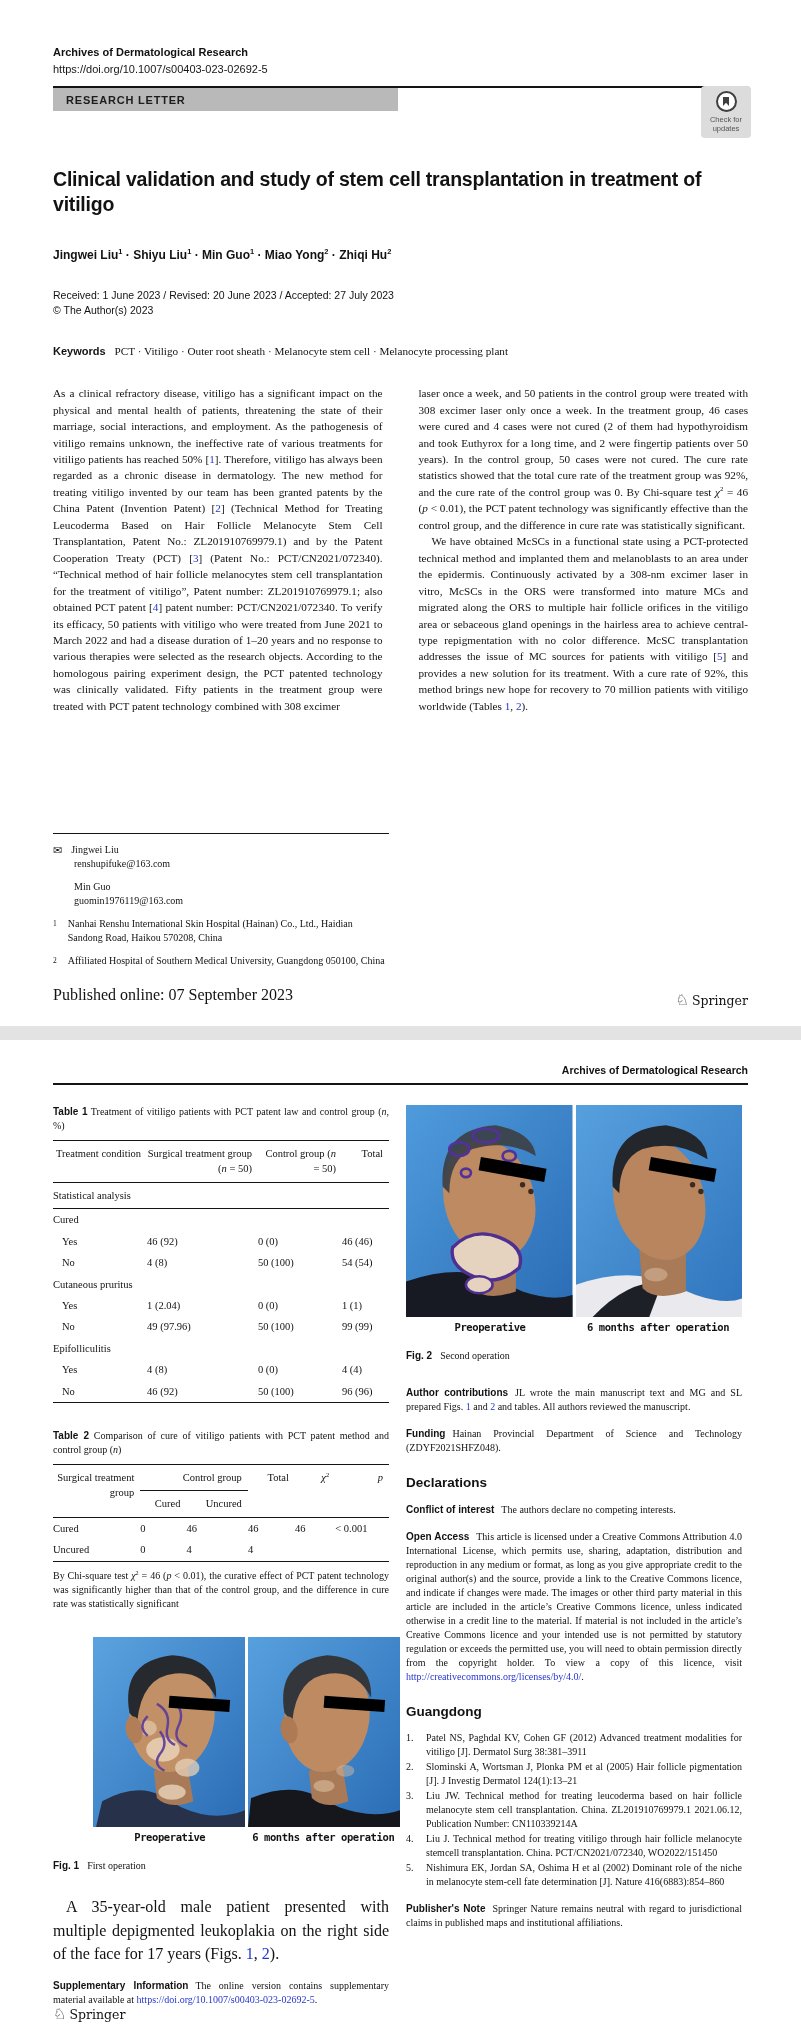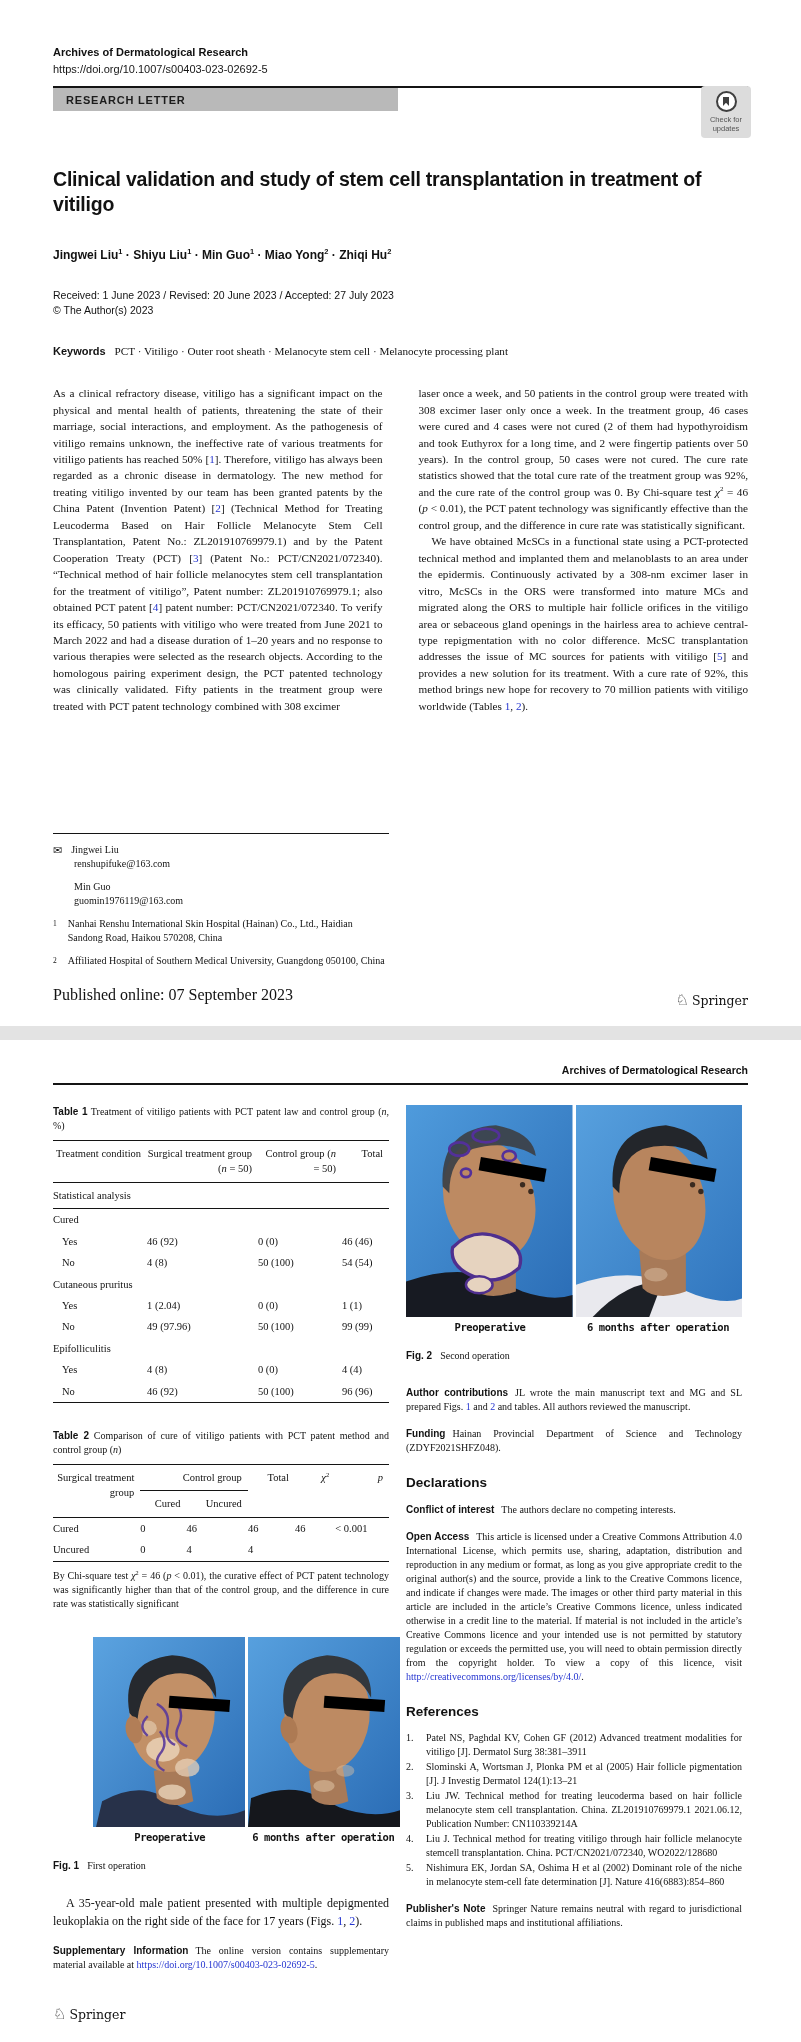--- a/index.html
+++ b/index.html
@@ -71,21 +71,21 @@
   
   .fig1wrap{margin-top:26px;margin-left:40px;width:307px}
   .fig2wrap{width:336px}
   .figimgs{display:flex;gap:3px}
   .ph{display:block;height:190px;width:50%}
   .fig2wrap .ph{height:212px}
   .phcap{display:flex;font:bold 10.5px "DejaVu Sans Mono",monospace;padding:4px 0 0}
   .phcap span{width:50%;text-align:center;white-space:nowrap;letter-spacing:-.4px}
   .figcap{margin-top:16px;font-size:10px}
   .figcap .b{margin-right:8px}
-  .fig1par{margin-top:22px;font-size:12px;line-height:1.47;text-align:justify;text-indent:13px}
+  .fig1par{margin-top:22px;font-size:16px;line-height:1.47;text-align:justify;text-indent:13px}
 
   .sect{margin-top:13px;font-size:10px;line-height:1.4;text-align:justify}
   .slabel{font:bold 10px "Liberation Sans",sans-serif;margin-right:7px}
   h2{font:bold 13.5px "Liberation Sans",sans-serif;margin:20px 0 0}
   .refs{margin-top:12px;font-size:10px;line-height:1.4}
   .ref{display:flex;margin-bottom:1px}
   .refn{min-width:12px;margin-right:8px}
   .reft{flex:1;text-align:justify}
 </style>
 </head>
@@ -385,37 +385,37 @@
       </div>
 
       <h2>Declarations</h2>
       <div class="sect">
         <span class="slabel">Conflict of interest</span><span><span>The authors declare no competing interests.</span></span>
       </div>
       <div class="sect">
         <span class="slabel">Open Access</span><span><span>This article is licensed under a Creative Commons Attribution 4.0 International License, which permits use, sharing, adaptation, distribution and reproduction in any medium or format, as long as you give appropriate credit to the original author(s) and the source, provide a link to the Creative Commons licence, and indicate if changes were made. The images or other third party material in this article are included in the article’s Creative Commons licence, unless indicated otherwise in a credit line to the material. If material is not included in the article’s Creative Commons licence and your intended use is not permitted by statutory regulation or exceeds the permitted use, you will need to obtain permission directly from the copyright holder. To view a copy of this licence, visit </span><span class="link">http://creativecommons.org/licenses/by/4.0/</span><span>.</span></span>
       </div>
 
-      <h2>References</h2>
+      <h2>Guangdong</h2>
       <div class="refs">
           <div class="ref">
             <span class="refn">1.</span>
             <span class="reft">Patel NS, Paghdal KV, Cohen GF (2012) Advanced treatment modalities for vitiligo [J]. Dermatol Surg 38:381–3911</span>
           </div>
           <div class="ref">
             <span class="refn">2.</span>
             <span class="reft">Slominski A, Wortsman J, Plonka PM et al (2005) Hair follicle pigmentation [J]. J Investig Dermatol 124(1):13–21</span>
           </div>
           <div class="ref">
             <span class="refn">3.</span>
             <span class="reft">Liu JW. Technical method for treating leucoderma based on hair follicle melanocyte stem cell transplantation. China. ZL201910769979.1 2021.06.12, Publication Number: CN110339214A</span>
           </div>
           <div class="ref">
             <span class="refn">4.</span>
-            <span class="reft">Liu J. Technical method for treating vitiligo through hair follicle melanocyte stemcell transplantation. China. PCT/CN2021/072340, WO2022/128680</span>
+            <span class="reft">Liu J. Technical method for treating vitiligo through hair follicle melanocyte stemcell transplantation. China. PCT/CN2021/072340, WO2022/151450</span>
           </div>
           <div class="ref">
             <span class="refn">5.</span>
             <span class="reft">Nishimura EK, Jordan SA, Oshima H et al (2002) Dominant role of the niche in melanocyte stem-cell fate determination [J]. Nature 416(6883):854–860</span>
           </div>
         </div>
 
       <div class="sect">
         <span class="slabel">Publisher's Note</span><span><span>Springer Nature remains neutral with regard to jurisdictional claims in published maps and institutional affiliations.</span></span>
       </div>

